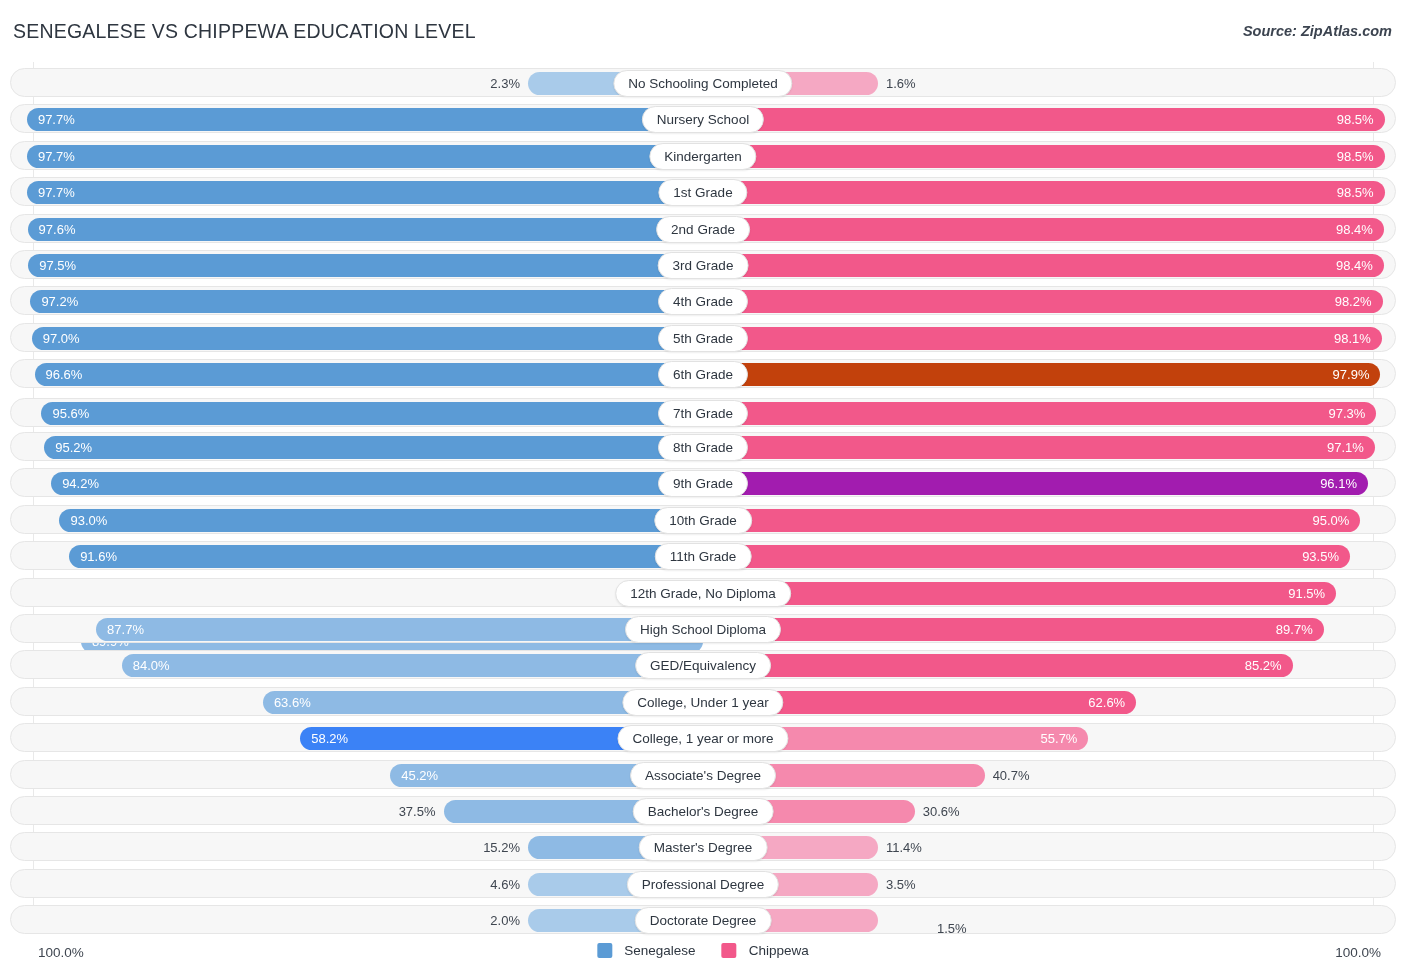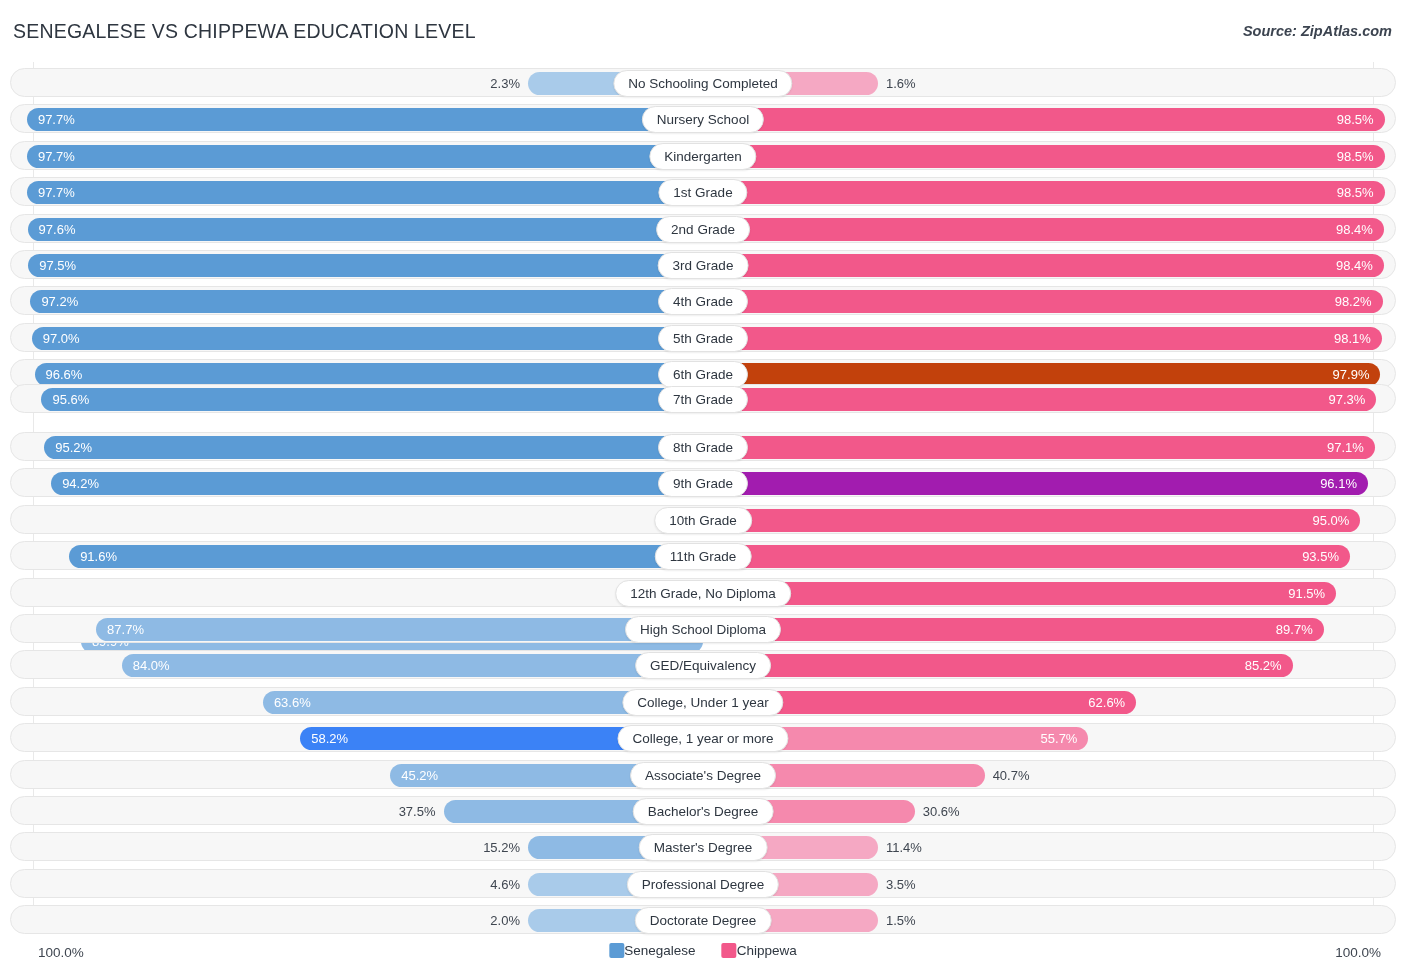--- a/index.html
+++ b/index.html
@@ -93,21 +93,21 @@
     position: absolute; top: 12px;
     font-size: 13.5px; color: #3f4650; white-space: nowrap;
   }
   .axis-left  { left: 38px; }
   .axis-right { right: 25px; }
   .legend {
     position: absolute; left: 50%; transform: translateX(-50%);
     top: 10px;
     display: flex; align-items: center; gap: 26px;
   }
-  .legend-item { display: flex; align-items: center; gap: 0; }
+  .legend-item { display: flex; align-items: center; gap: 12px; }
   .swatch { width: 15px; height: 15px; border-radius: 2px; display: block; }
   .legend-text { font-size: 13.5px; color: #2e3640; white-space: nowrap; }
 </style>
 </head>
 <body>
 
 <div id="app">
 
   <div class="header">
     <div class="title">SENEGALESE VS CHIPPEWA EDUCATION LEVEL</div>
@@ -207,21 +207,21 @@
         <div class="bar-wrap">
           <div class="bar left" style="left: 23.528px; width: 668.472px; background: rgb(91, 155, 213);">
             <span class="inval">96.6%</span>
           </div>
           <div class="bar right" style="left: 692px; width: 677.468px; background: #c2410c;">
             <span class="inval">97.9%</span>
           </div>
           <div class="center-label">6th Grade</div>
         </div>
       </div>
-      <div class="row" style="top: 322px;">
+      <div class="row" style="top: 336px;">
         <div class="bar-wrap">
           <div class="bar left" style="left: 30.448px; width: 661.552px; background: rgb(91, 155, 213);">
             <span class="inval">95.6%</span>
           </div>
           <div class="bar right" style="left: 692px; width: 673.316px; background: rgb(242, 88, 138);">
             <span class="inval">97.3%</span>
           </div>
           <div class="center-label">7th Grade</div>
         </div>
       </div>
@@ -242,20 +242,23 @@
             <span class="inval">94.2%</span>
           </div>
           <div class="bar right" style="left: 692px; width: 665.012px; background: #a21caf;">
             <span class="inval">96.1%</span>
           </div>
           <div class="center-label">9th Grade</div>
         </div>
       </div>
       <div class="row" style="top: 442.8px;">
         <div class="bar-wrap">
+          <div class="bar left" style="left: 48.44px; width: 643.56px; background: rgb(91, 155, 213);">
+            <span class="inval">93.0%</span>
+          </div>
           <div class="bar right" style="left: 692px; width: 657.4px; background: rgb(242, 88, 138);">
             <span class="inval">95.0%</span>
           </div>
           <div class="center-label">10th Grade</div>
         </div>
       </div>
       <div class="row" style="top: 479.2px;">
         <div class="bar-wrap">
           <div class="bar left" style="left: 58.128px; width: 633.872px; background: rgb(91, 155, 213);">
             <span class="inval">91.6%</span>
@@ -354,21 +357,21 @@
           <div class="outval l" style="right: 867px;">4.6%</div>
           <div class="outval r" style="left: 867px;">3.5%</div>
           <div class="bar left" style="left: 517px; width: 175px; background: rgb(169, 203, 234);"></div>
           <div class="bar right" style="left: 692px; width: 175px; background: rgb(245, 168, 195);"></div>
           <div class="center-label">Professional Degree</div>
         </div>
       </div>
       <div class="row" style="top: 843.2px;">
         <div class="bar-wrap">
           <div class="outval l" style="right: 867px;">2.0%</div>
-          <div class="outval r" style="left: 867px;">1.5%</div>
+          <div class="outval r" style="left: 918px; margin-top: 8px;">1.5%</div>
           <div class="bar left" style="left: 517px; width: 175px; background: rgb(169, 203, 234);"></div>
           <div class="bar right" style="left: 692px; width: 175px; background: rgb(245, 168, 195);"></div>
           <div class="center-label">Doctorate Degree</div>
         </div>
       </div>
     </div>
 
   <div class="footer">
     <div class="axis-left">100.0%</div>
     <div class="legend" id="legend">

